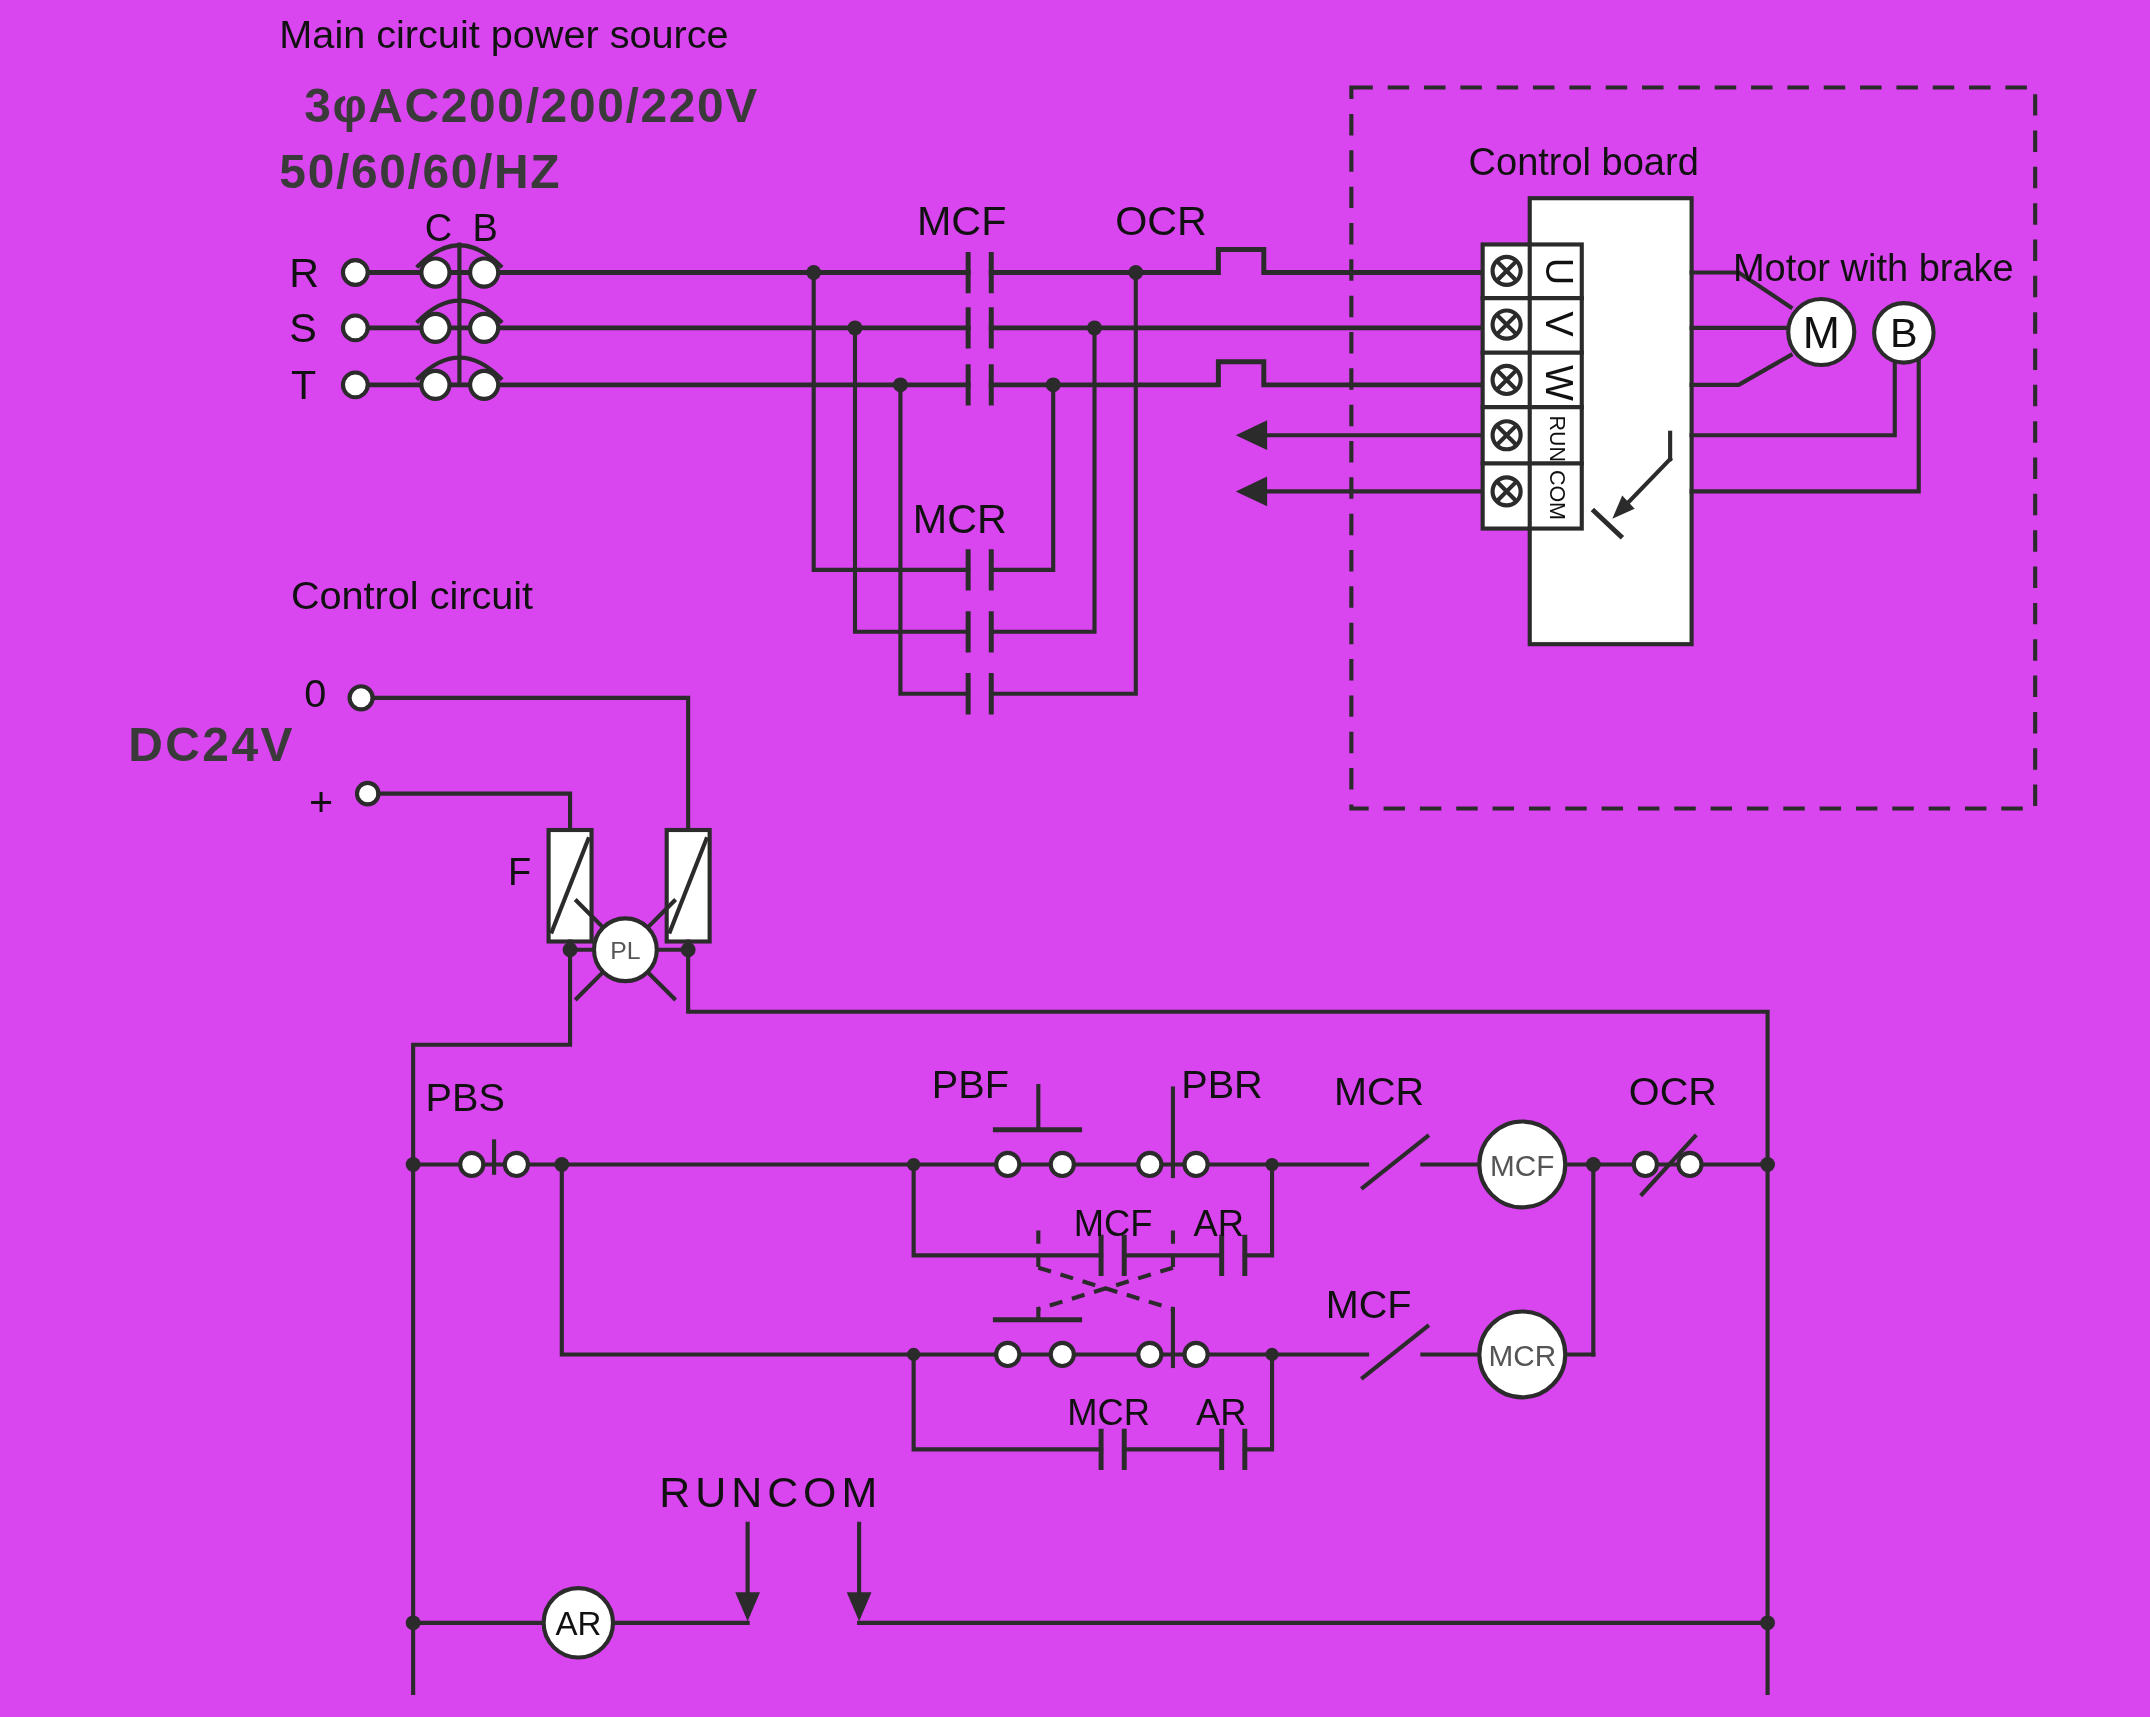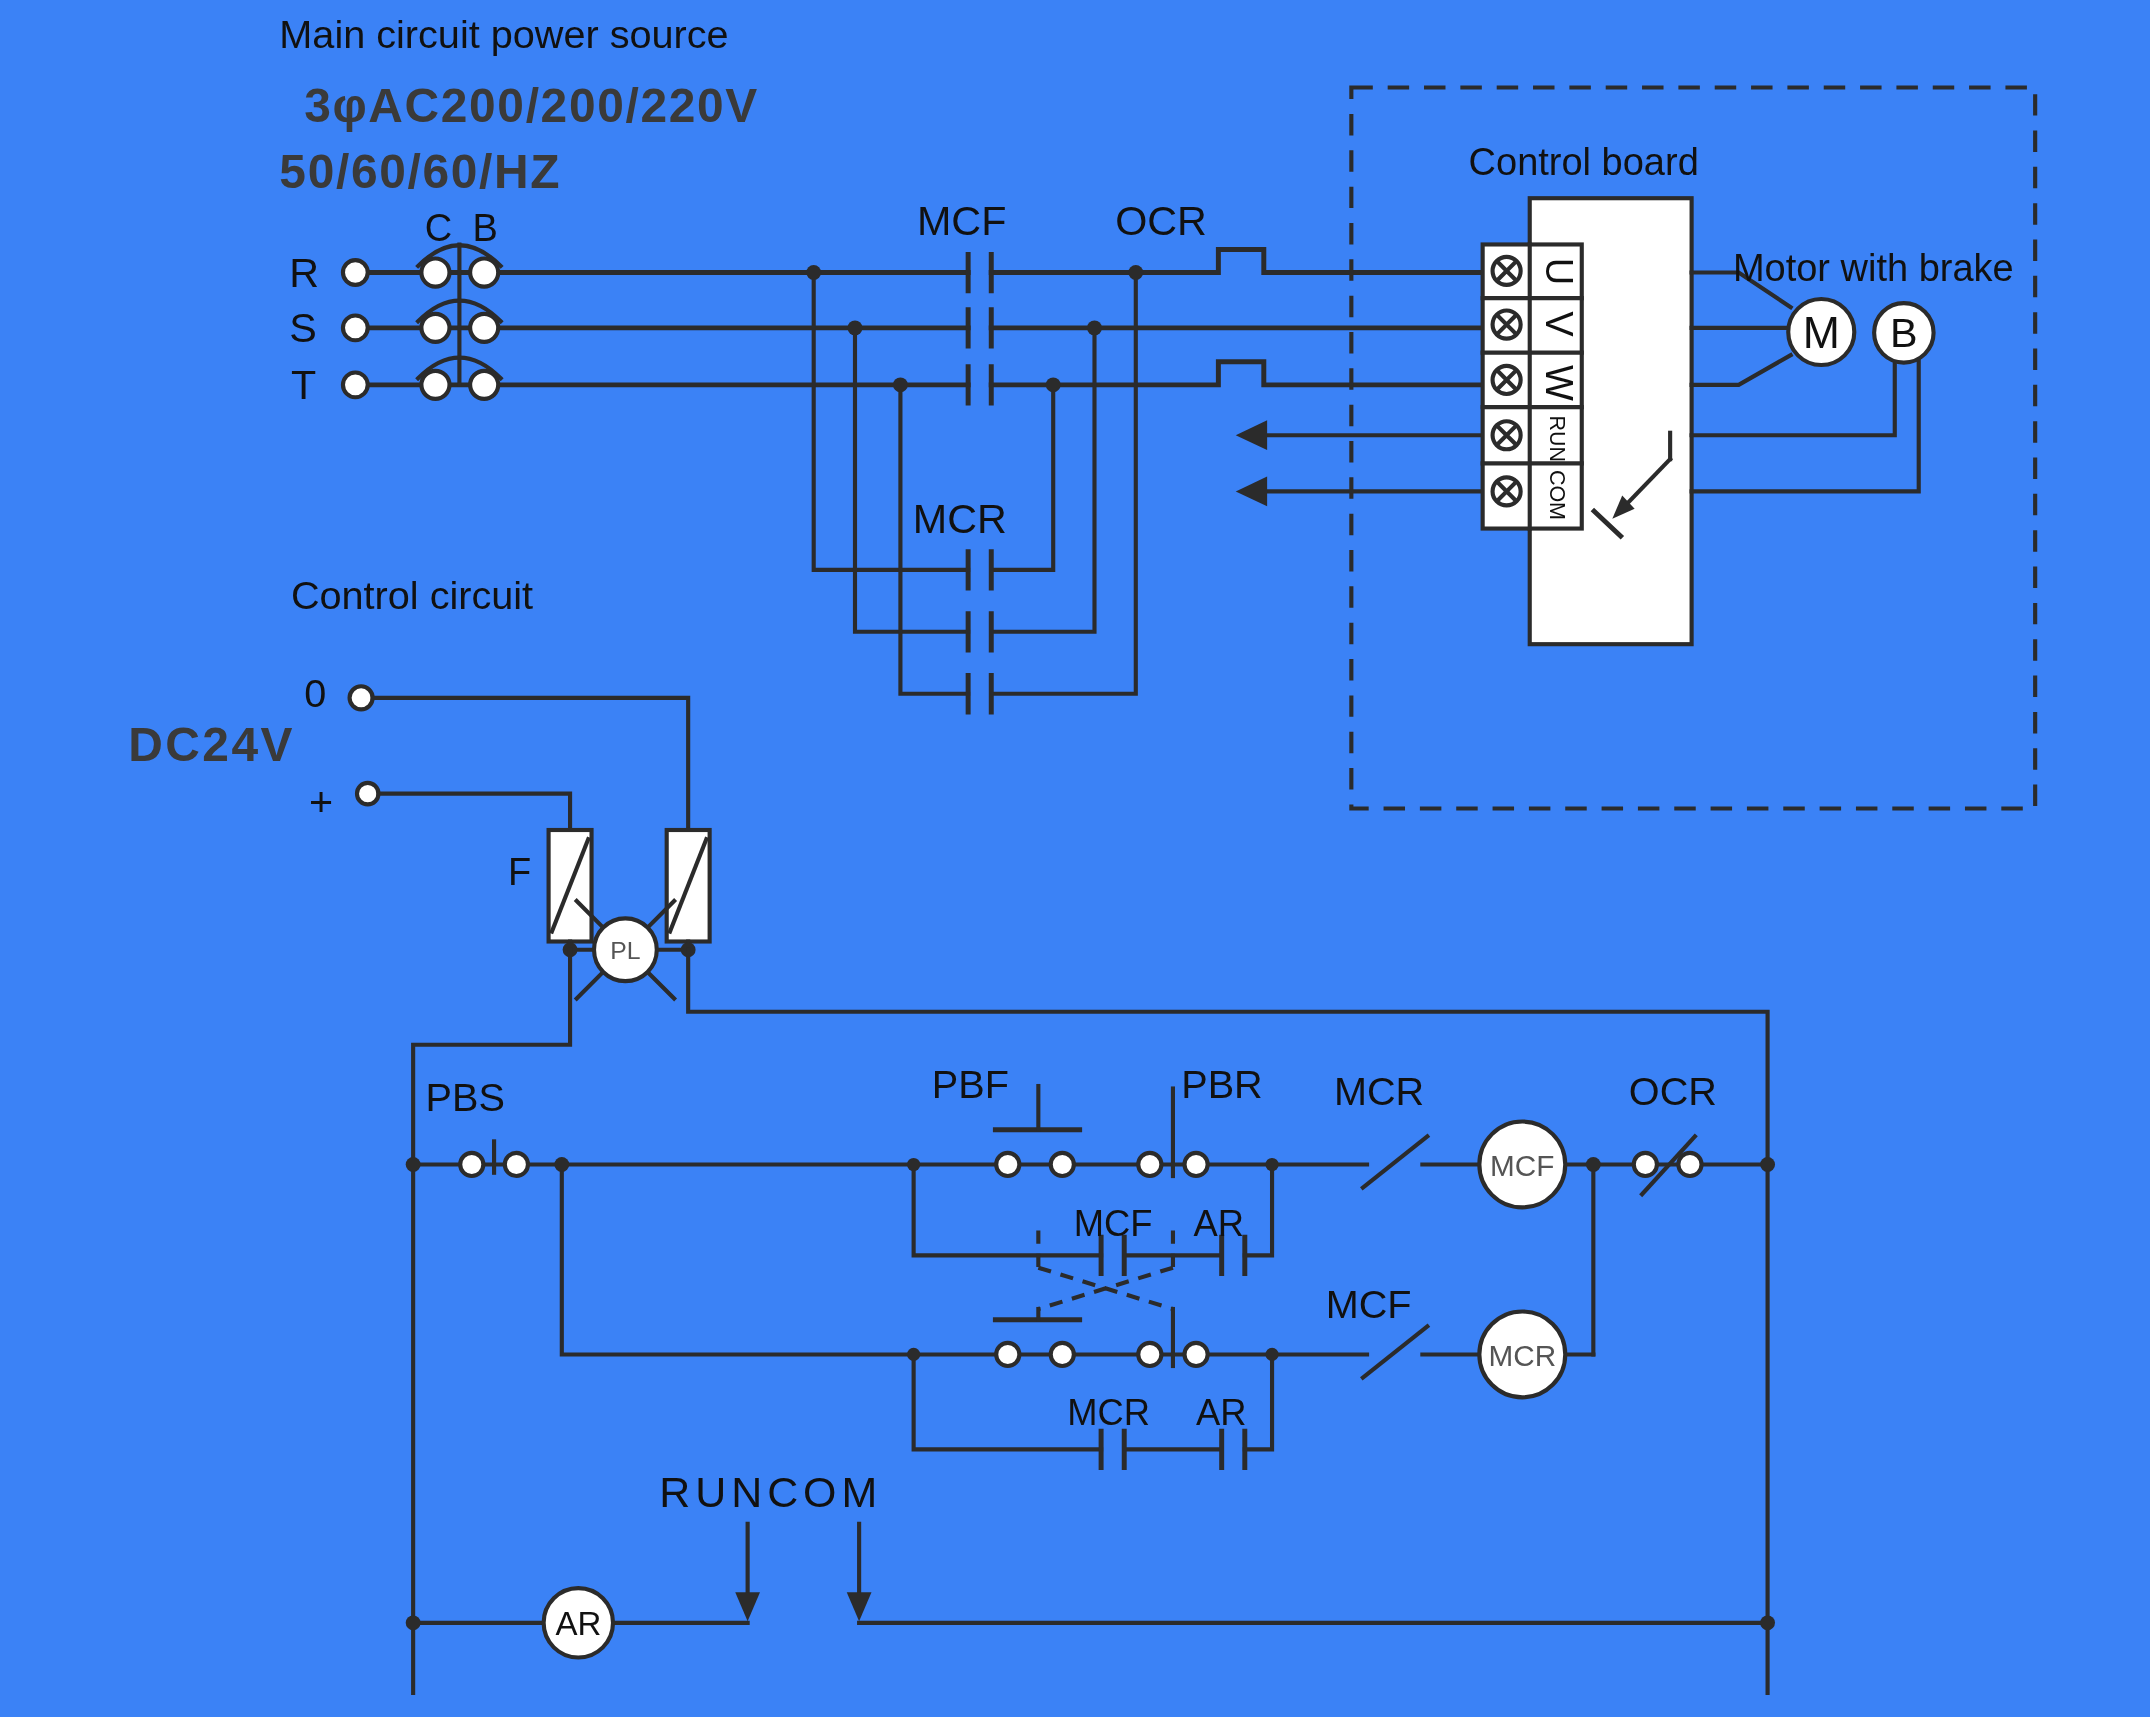--- a/index.html
+++ b/index.html
@@ -1,16 +1,16 @@
 <!DOCTYPE html>
 <html style="font-size:13.2px"><head>
 <meta charset="utf-8">
 <style>
   html,body{margin:0;padding:0;background:#ffffff;}
-  #stage{width:2151px;height:1717px;background:#3b82f6;position:relative;font-family:"Liberation Sans",sans-serif;}
+  #stage{width:2151px;height:1717px;background:#d946ef;position:relative;font-family:"Liberation Sans",sans-serif;}
   svg{display:block}
   .w{stroke:#2b2b2b;stroke-width:5;fill:none;stroke-linecap:square;}
   .w6{stroke:#2b2b2b;stroke-width:6;fill:none;stroke-linecap:square;}
   .sym{stroke:#2b2b2b;stroke-width:5;fill:#ffffff;}
   .dot{fill:#2b2b2b;stroke:none;}
   .dash{stroke:#2b2b2b;stroke-width:5;fill:none;stroke-dasharray:26 18;}
   .dashS{stroke:#2b2b2b;stroke-width:5;fill:none;stroke-dasharray:16 12;}
   .lbl{fill:#111111;font-family:"Liberation Sans",sans-serif;}
   .lblG{fill:#3a3a3a;font-weight:bold;font-family:"Liberation Sans",sans-serif;}
   .coilT{fill:#555555;font-family:"Liberation Sans",sans-serif;}

